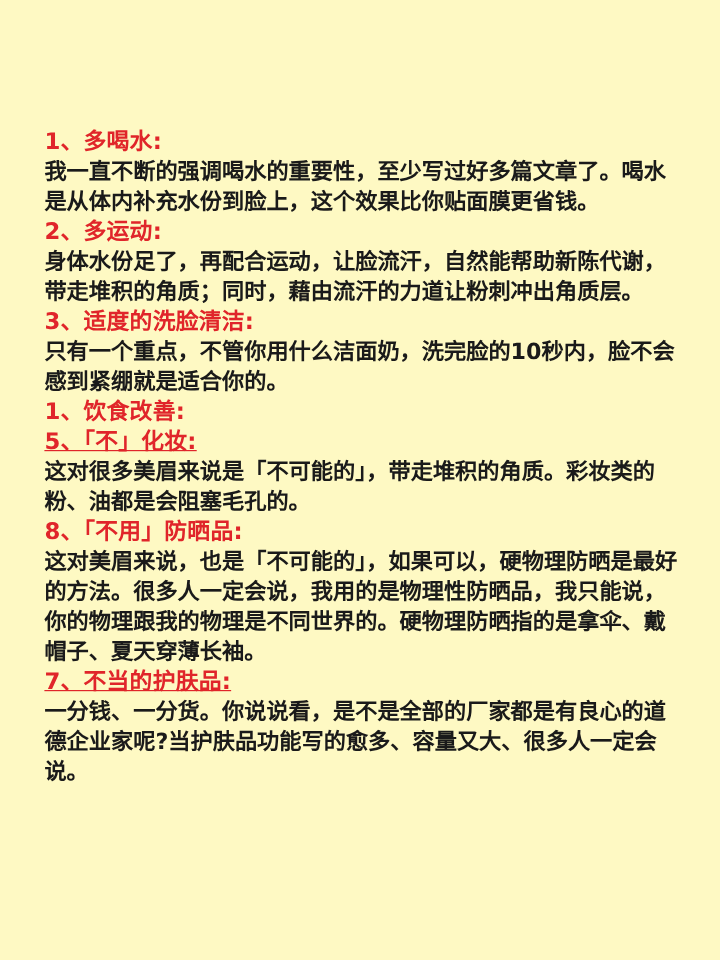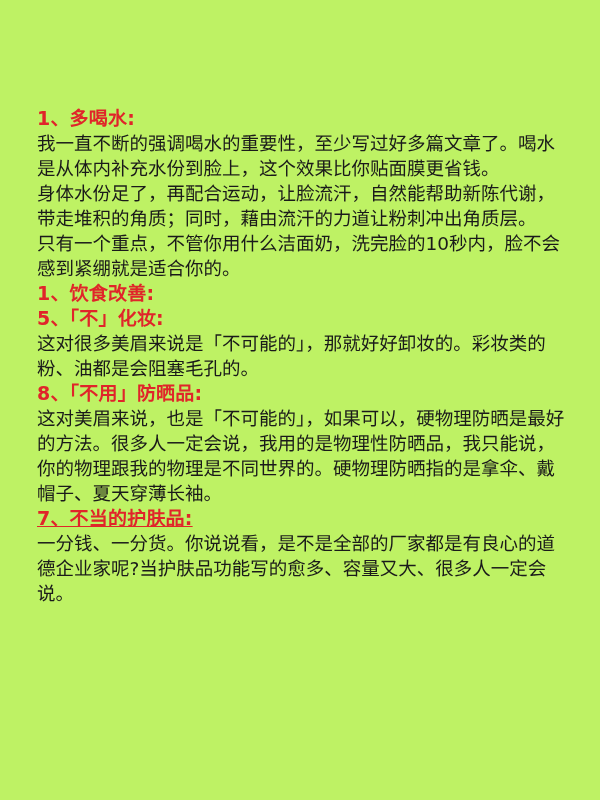--- a/index.html
+++ b/index.html
@@ -37,59 +37,61 @@
     font-weight: bold;
     line-height: 25px;
     letter-spacing: 0.2px;
     white-space: nowrap;
     margin: 0;
     padding: 0;
   }
   .tip-body {
     color: #1a1a1a;
     font-size: 18.5px;
-    font-weight: normal;
+    font-weight: bold;
     line-height: 25px;
     margin: 0;
     padding: 0;
     text-align: justify;
     text-justify: inter-character;
     letter-spacing: 0px;
     word-break: break-all;
   }
   .tip-body:last-child {
     text-align: left;
   }
 </style>
 </head>
 <body>
 
-<div class="page" style="background: #bef264;">
+<div class="page" style="background: #fef9c3;">
   <div class="content">
 
     <div class="tip-block">
       <p class="tip-heading" style="color: rgb(224, 37, 42);">1、多喝水:</p>
       <p class="tip-body" style="color: rgb(26, 26, 26);">我一直不断的强调喝水的重要性，至少写过好多篇文章了。喝水是从体内补充水份到脸上，这个效果比你贴面膜更省钱。</p>
     </div>
 
     <div class="tip-block">
+      <p class="tip-heading" style="color: rgb(224, 37, 42);">2、多运动:</p>
       <p class="tip-body" style="color: rgb(26, 26, 26);">身体水份足了，再配合运动，让脸流汗，自然能帮助新陈代谢，带走堆积的角质；同时，藉由流汗的力道让粉刺冲出角质层。</p>
     </div>
 
     <div class="tip-block">
+      <p class="tip-heading" style="color: rgb(224, 37, 42);">3、适度的洗脸清洁:</p>
       <p class="tip-body" style="color: rgb(26, 26, 26);">只有一个重点，不管你用什么洁面奶，洗完脸的10秒内，脸不会感到紧绷就是适合你的。</p>
     </div>
 
     <div class="tip-block">
       <p class="tip-heading" style="color: rgb(224, 37, 42);">1、饮食改善:</p>
     </div>
 
     <div class="tip-block">
-      <p class="tip-heading" style="color: rgb(224, 37, 42);">5、「不」化妆:</p>
-      <p class="tip-body" style="color: rgb(26, 26, 26);">这对很多美眉来说是「不可能的」，那就好好卸妆的。彩妆类的粉、油都是会阻塞毛孔的。</p>
+      <p class="tip-heading" style="color: rgb(224, 37, 42); text-decoration: underline;">5、「不」化妆:</p>
+      <p class="tip-body" style="color: rgb(26, 26, 26);">这对很多美眉来说是「不可能的」，带走堆积的角质。彩妆类的粉、油都是会阻塞毛孔的。</p>
     </div>
 
     <div class="tip-block">
       <p class="tip-heading" style="color: rgb(224, 37, 42);">8、「不用」防晒品:</p>
       <p class="tip-body" style="color: rgb(26, 26, 26);">这对美眉来说，也是「不可能的」，如果可以，硬物理防晒是最好的方法。很多人一定会说，我用的是物理性防晒品，我只能说，你的物理跟我的物理是不同世界的。硬物理防晒指的是拿伞、戴帽子、夏天穿薄长袖。</p>
     </div>
 
     <div class="tip-block">
       <p class="tip-heading" style="color: rgb(224, 37, 42); text-decoration: underline;">7、不当的护肤品:</p>
       <p class="tip-body" style="color: rgb(26, 26, 26);">一分钱、一分货。你说说看，是不是全部的厂家都是有良心的道德企业家呢?当护肤品功能写的愈多、容量又大、很多人一定会说。</p>

